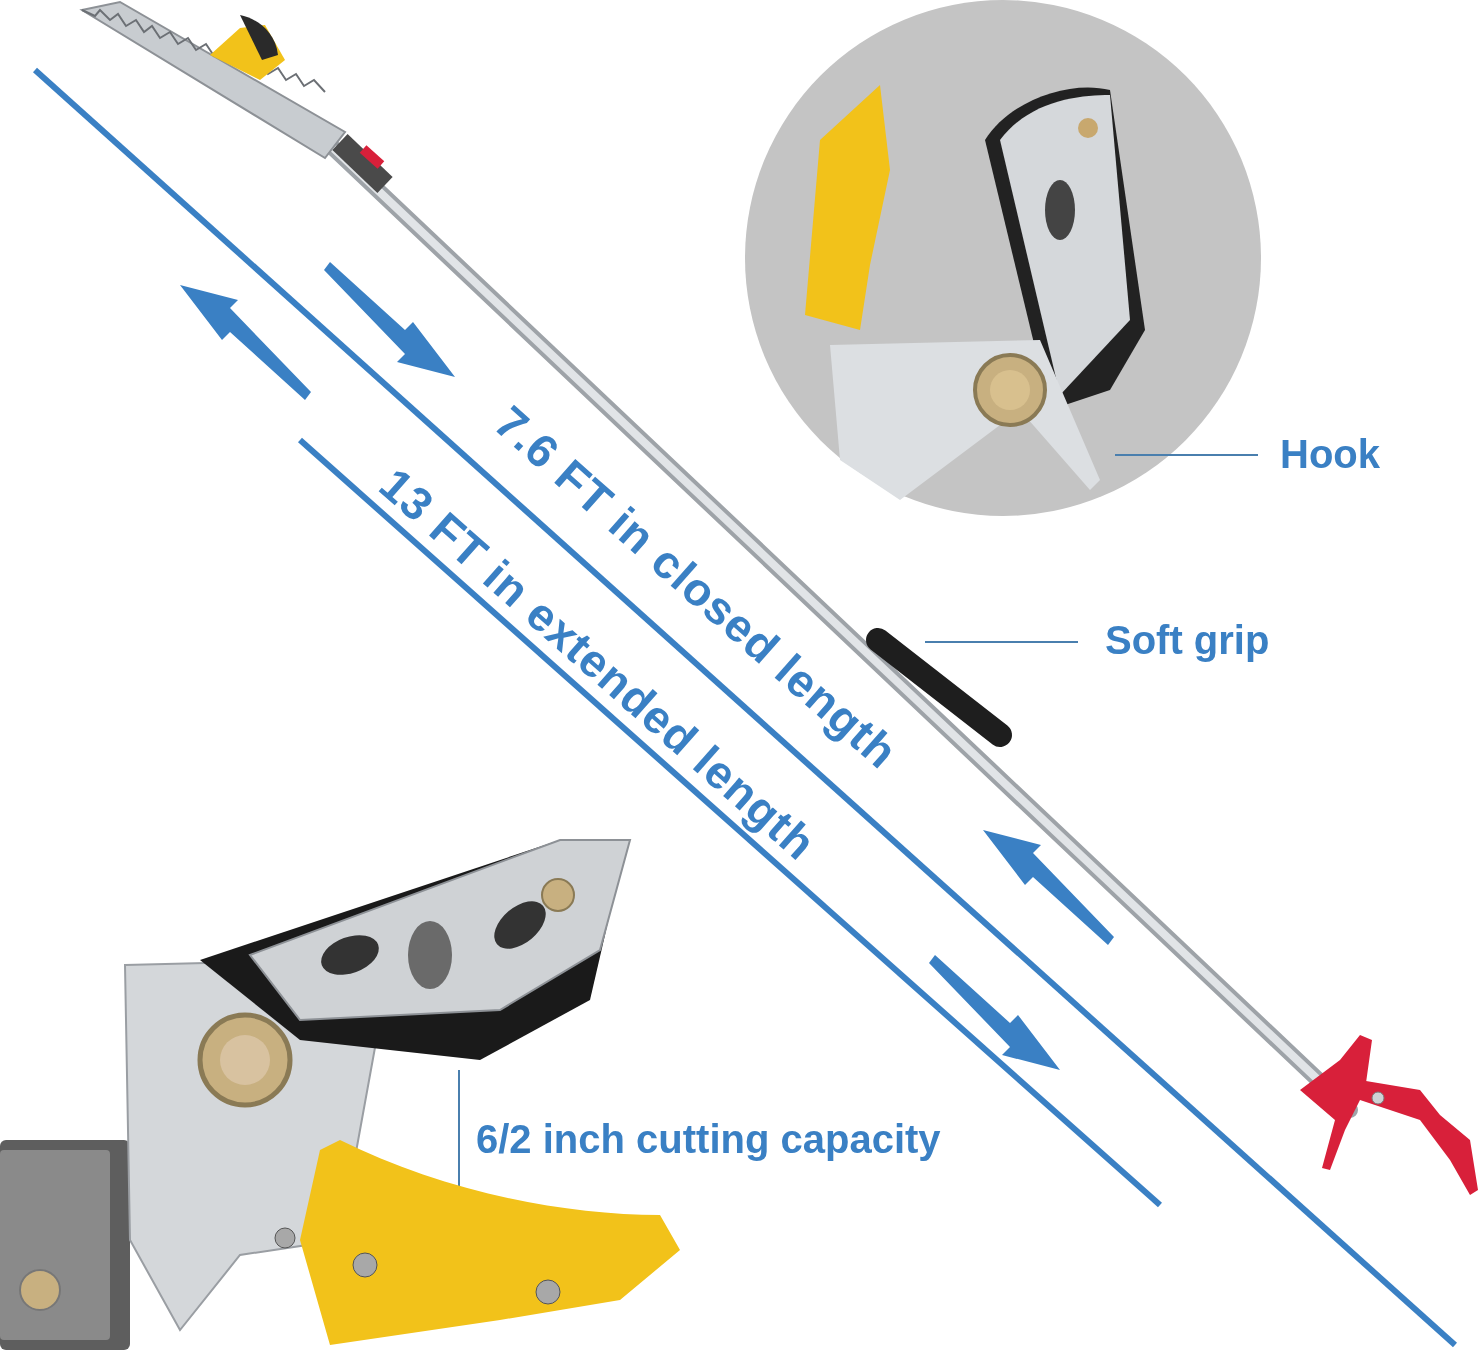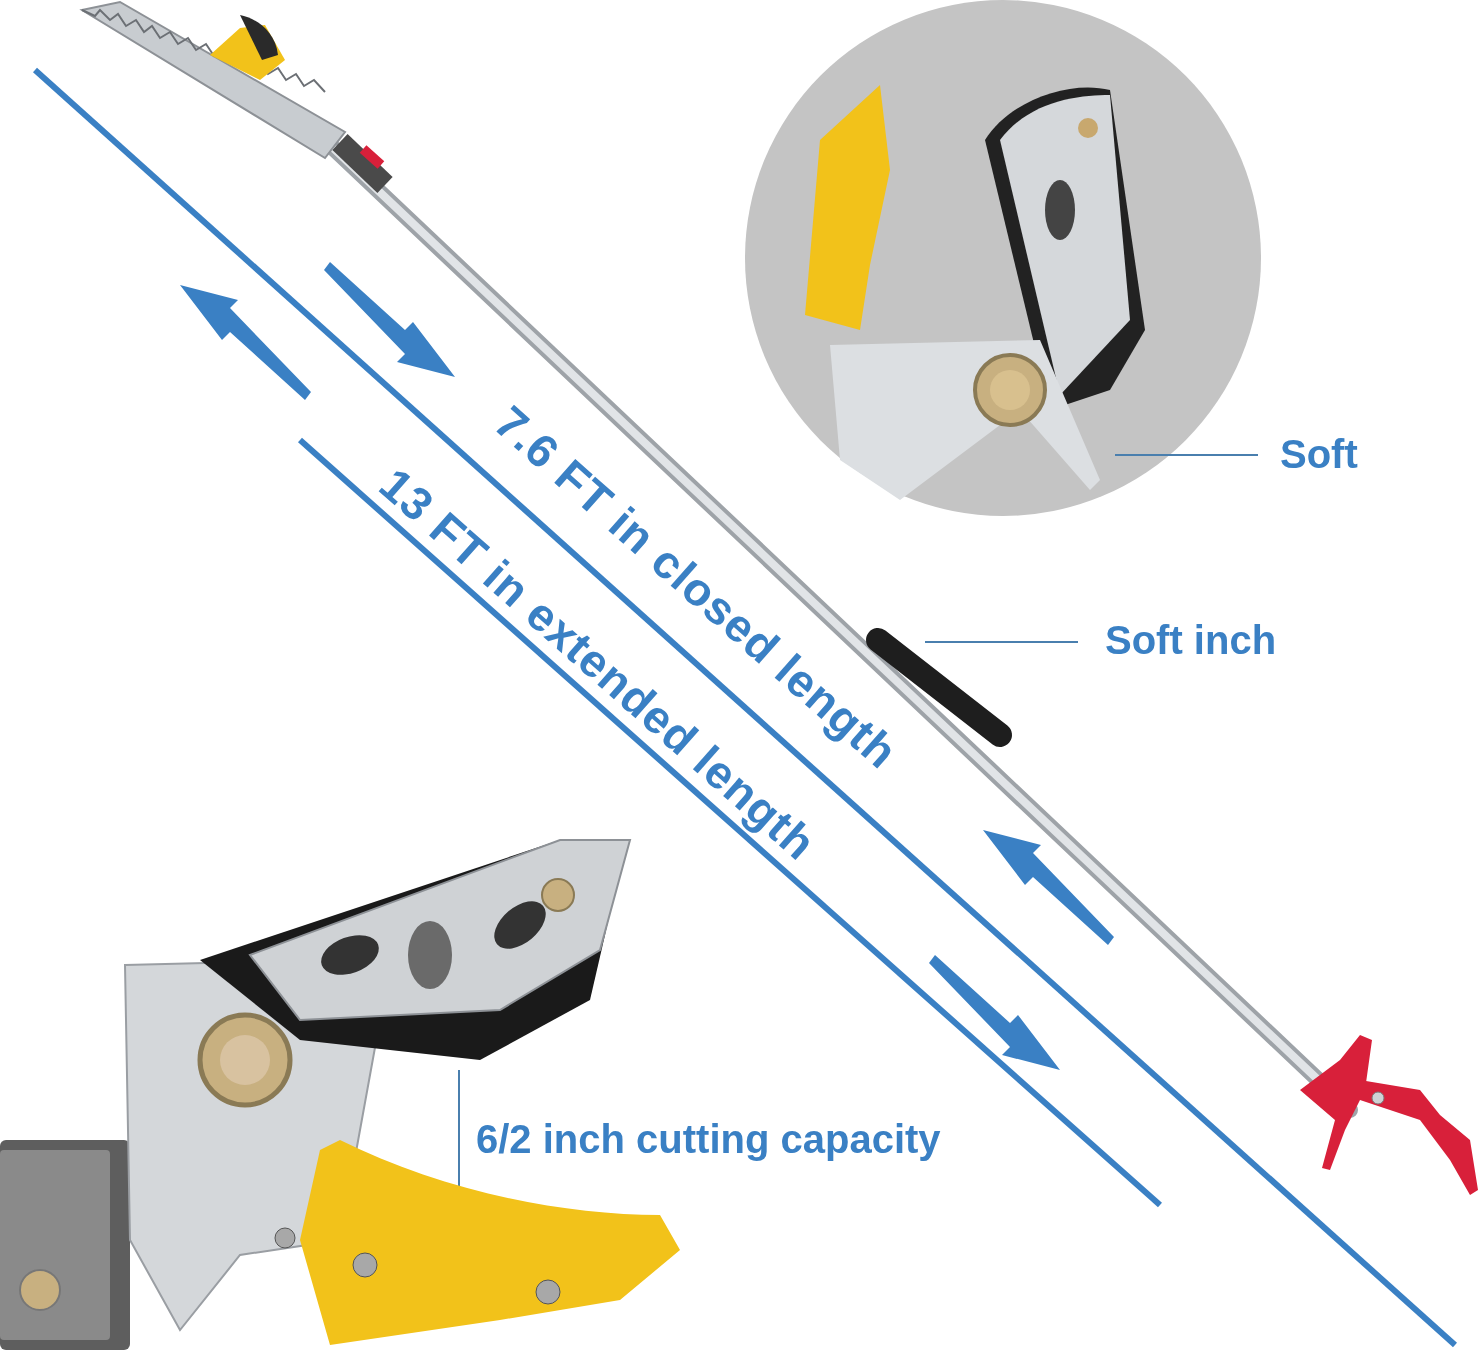--- a/index.html
+++ b/index.html
@@ -86,17 +86,17 @@
       <path d="M320,1150 L340,1140 C440,1190 560,1215 660,1215 L680,1250 L620,1300 L500,1320 L330,1345 L300,1240 Z" fill="#f2c21a"></path>
       <circle cx="365" cy="1265" r="12" fill="#a8a8a8" stroke="#555"></circle>
       <circle cx="548" cy="1292" r="12" fill="#a8a8a8" stroke="#555"></circle>
       <circle cx="285" cy="1238" r="10" fill="#a8a8a8" stroke="#555"></circle>
     </g>
   </svg>
 
   <div class="diag" style="left:520px;top:395px;transform:rotate(41.5deg);">7.6 FT in closed length</div>
   <div class="diag" style="left:405px;top:457px;transform:rotate(41.5deg);">13 FT in extended length</div>
 
-  <div class="label" style="left:1280px;top:432px;font-size:40px;">Soft</div>
-  <div class="label" style="left:1105px;top:618px;font-size:40px;">Soft inch</div>
+  <div class="label" style="left:1280px;top:432px;font-size:40px;">Hook</div>
+  <div class="label" style="left:1105px;top:618px;font-size:40px;">Soft grip</div>
   <div class="label" style="left:476px;top:1117px;font-size:40px;">6/2 inch cutting capacity</div>
 
 </div>
 
 </body></html>

